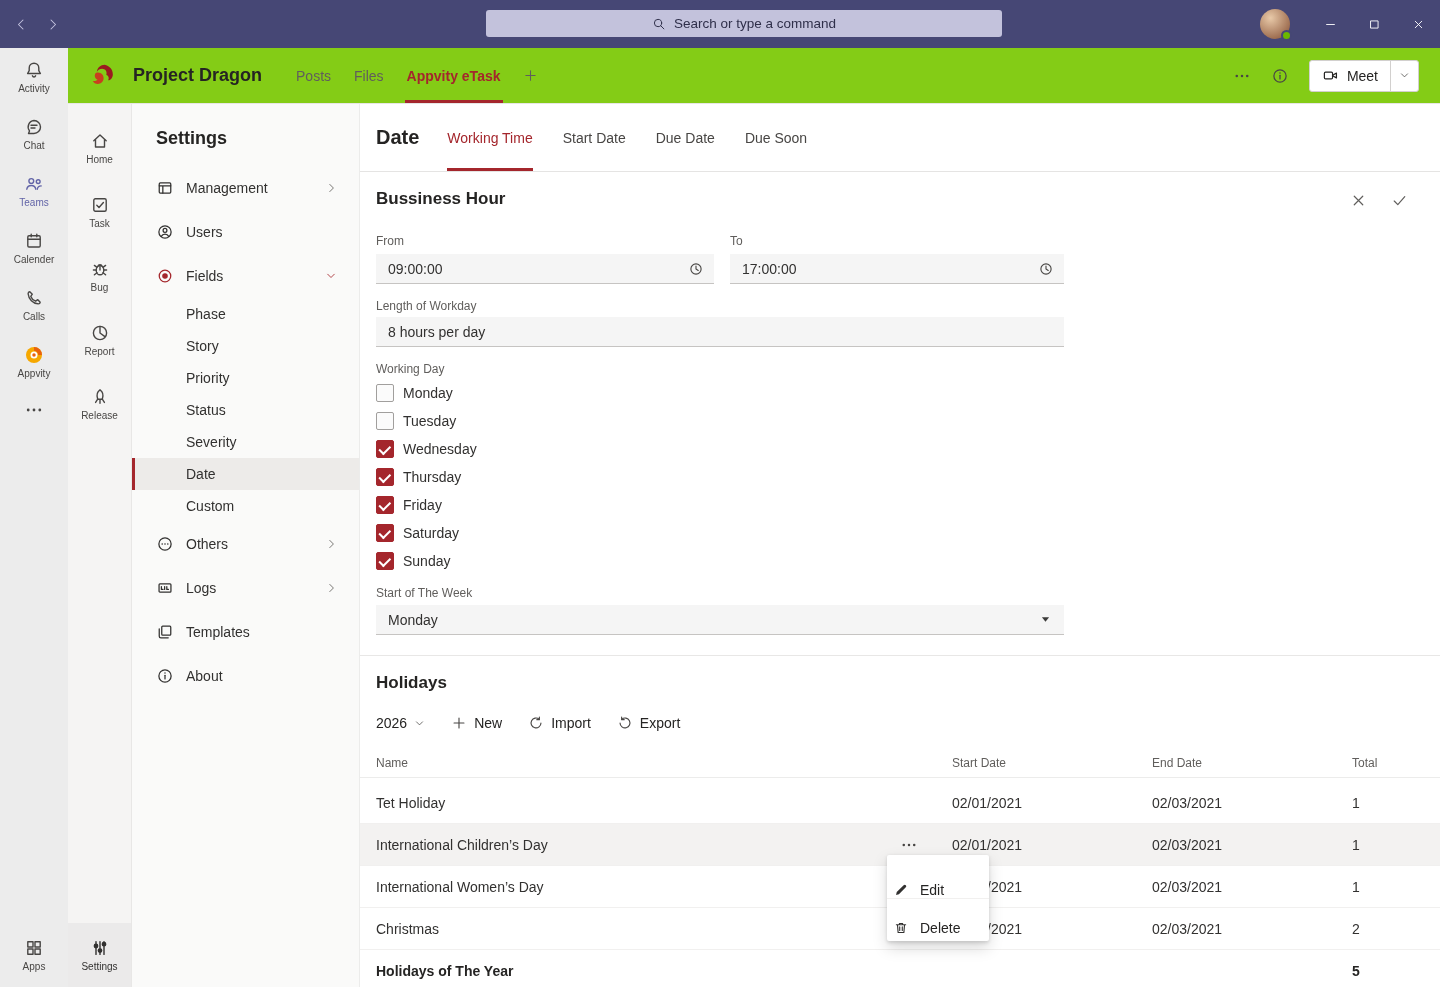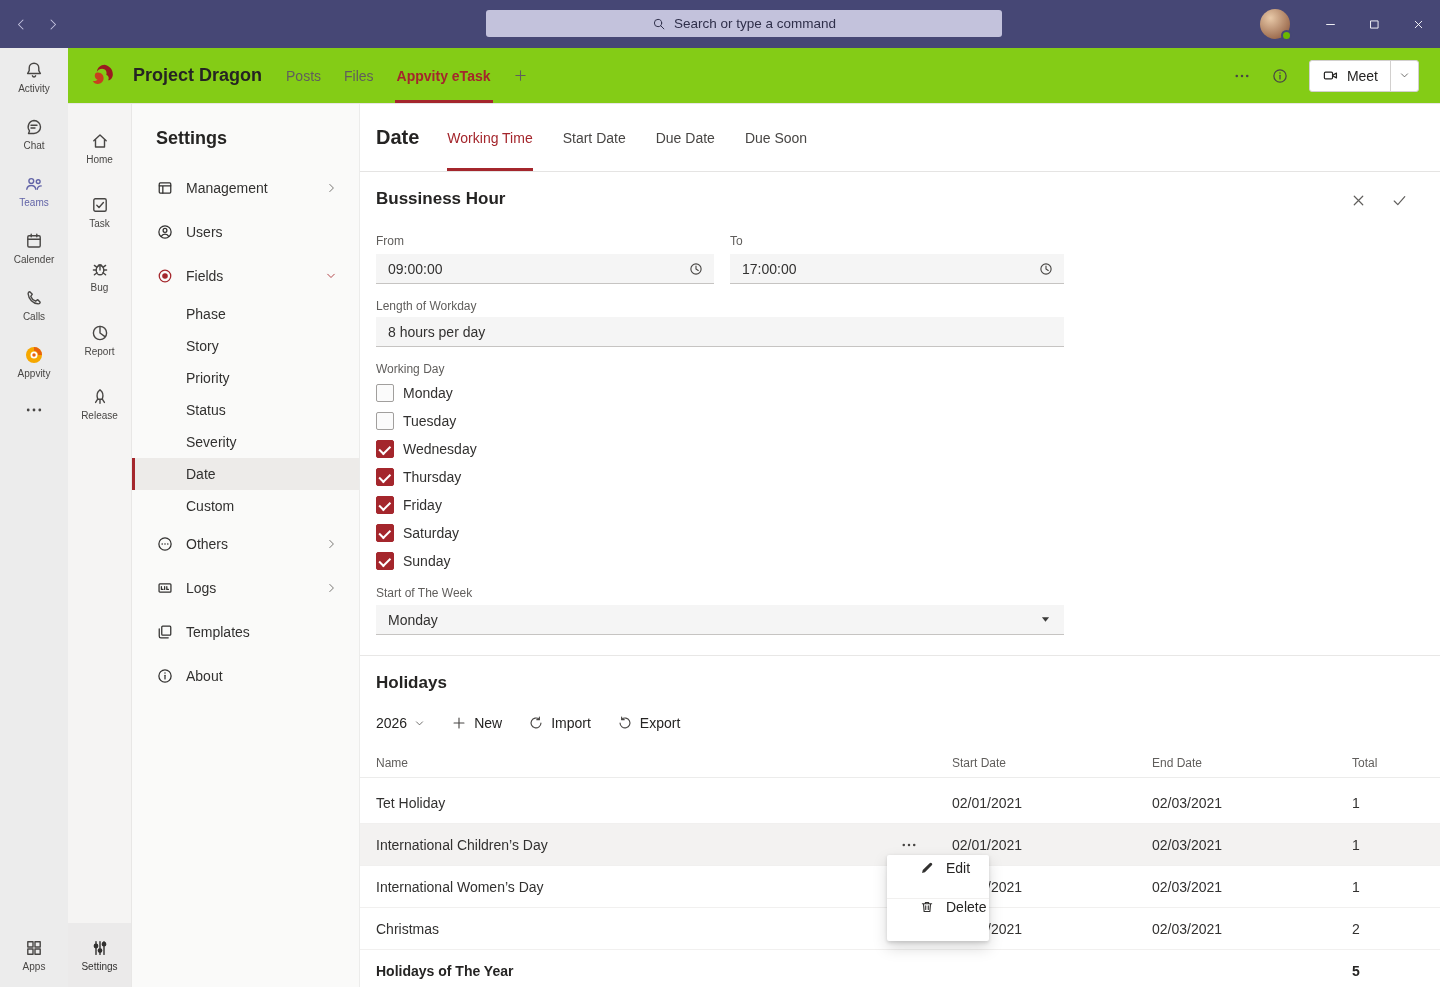--- a/index.html
+++ b/index.html
@@ -33,21 +33,21 @@
   
   .side-rail{position:absolute;top:104px;left:68px;width:64px;bottom:0;background:#f5f4f3;border-right:1px solid #e8e7e6;display:flex;flex-direction:column;padding-top:12px}
   .side-rail .rail-item{height:64px}
   .settings-slot{margin-top:auto}
   .settings-slot .rail-item{background:#ebeaea;color:#323130}
 
   
   .channel-header{position:absolute;top:48px;left:68px;right:0;height:56px;background:#84cc16;border-bottom:1px solid #e7e6e5;display:flex;align-items:stretch}
   .ch-logo{width:27px;height:27px;align-self:center;margin-left:22px}
   .ch-title{align-self:center;font-size:18px;font-weight:700;margin-left:16px;white-space:nowrap}
-  .channel-tabs{display:flex;margin-left:22px;gap:19px}
+  .channel-tabs{display:flex;margin-left:32px;gap:19px}
   .ctab{display:flex;align-items:center;font-size:14px;color:#605e5c;position:relative;padding:0 2px;white-space:nowrap}
   .ctab.active{color:var(--accent);font-weight:600}
   .ctab.active::after{content:"";position:absolute;left:0;right:0;bottom:0;height:3px;background:var(--accent)}
   .add-tab{align-self:center;width:15px;height:15px;color:#605e5c;margin-left:20px}
   .ch-right{margin-left:auto;display:flex;align-items:center;gap:20px;margin-right:21px}
   .hdr-icon{width:18px;height:18px;color:#484644}
   .meet-btn{display:flex;align-items:stretch;height:32px;border:1px solid #d2d0ce;border-radius:3px;overflow:hidden;background:#fff}
   .meet-main{display:flex;align-items:center;gap:8px;padding:0 12px;font-size:14px;color:#252423}
   .meet-main [data-icon]{width:17px;height:17px}
   .meet-divider{width:1px;background:#d2d0ce}
@@ -104,21 +104,21 @@
   .tool [data-icon]{width:16px;height:16px;color:#484644}
   .year-caret{width:11px!important;height:11px!important}
   .hol-head{position:absolute;top:92px;left:0;right:0;height:30px;display:grid;grid-template-columns:576px 200px 200px 88px;padding-left:16px;align-items:center;border-bottom:1px solid #ececeb;color:#605e5c;font-size:12px}
   .hol-rows{position:absolute;top:126px;left:0;right:0}
   .holiday-row{height:42px;display:grid;grid-template-columns:576px 200px 200px 88px;padding-left:16px;align-items:center;font-size:14px;color:#323130;border-bottom:1px solid #f1f0ef;position:relative}
   .holiday-row.selected{background:#f3f2f1}
   .holiday-row.bold .c-name,.holiday-row.bold .c-total{font-weight:700;color:#252423}
   .row-ellipsis{position:absolute;left:540px;top:12px;width:18px;height:18px;color:#484644}
 
   .context-menu{position:absolute;left:527px;top:751px;width:102px;background:#fff;border-radius:2px;box-shadow:0 1.6px 3.6px rgba(0,0,0,.13),0 6.4px 14.4px rgba(0,0,0,.15);padding:5px 0;z-index:5}
-  .menu-item{height:38px;display:flex;align-items:flex-start;gap:11px;padding-left:32px;font-size:14px;color:#252423}
+  .menu-item{height:38px;display:flex;align-items:flex-end;gap:11px;padding-left:6px;font-size:14px;color:#252423}
   .menu-item + .menu-item{border-top:1px solid #f1f0ef}
   .menu-item .mi-icon{width:16px;height:16px;color:#323130}
 </style>
 </head>
 <body>
 
 <header class="titlebar">
   <div class="nav-arrows">
     <span data-icon="chevron-left">
         <svg viewBox="0 0 20 20" fill="none" stroke="currentColor" stroke-width="1.4" stroke-linecap="round" stroke-linejoin="round">

